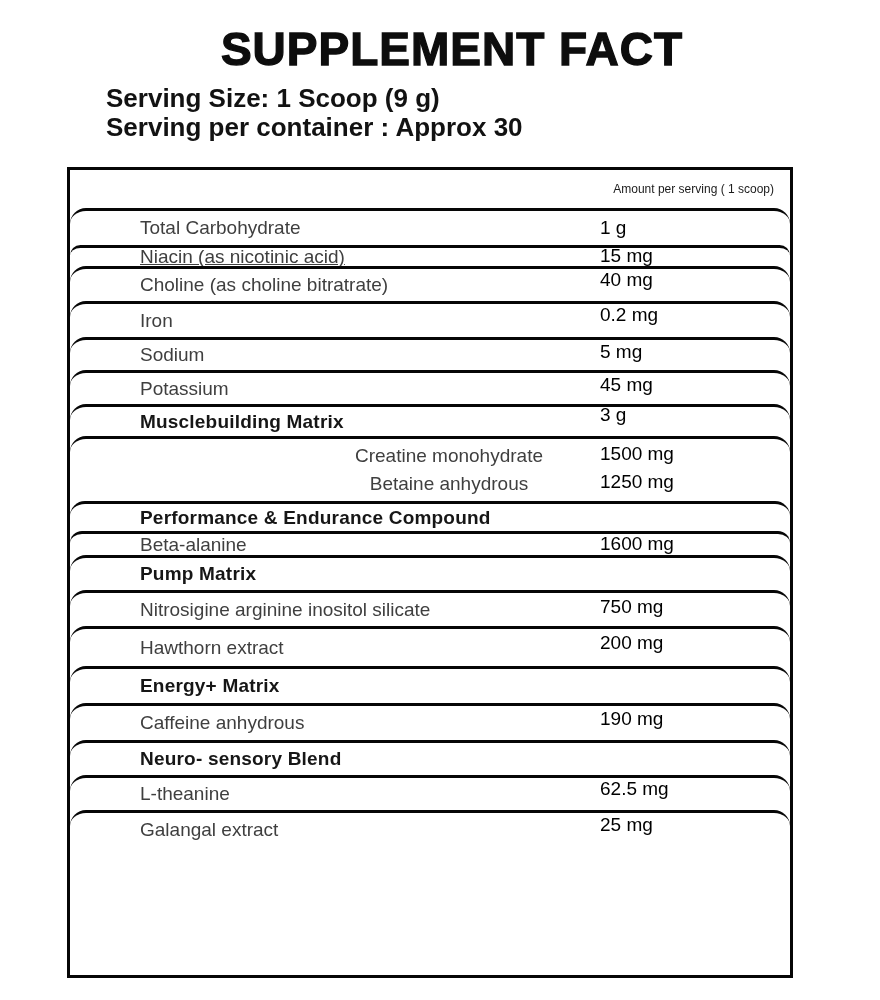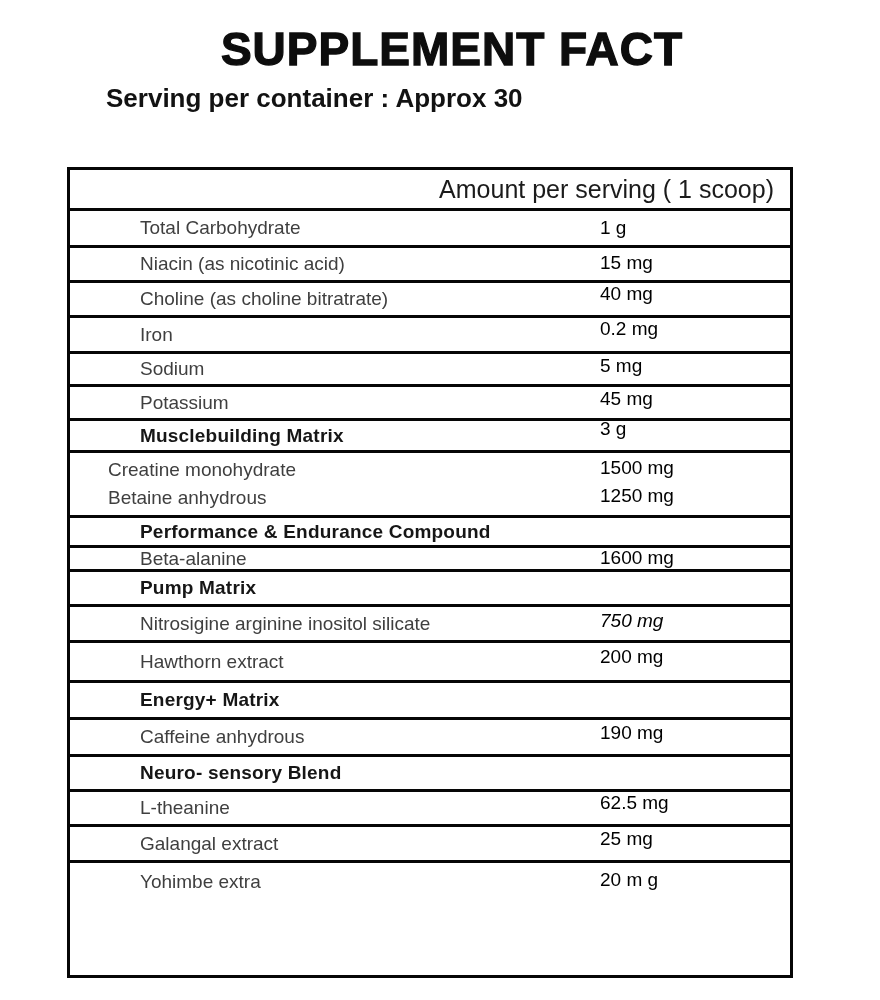--- a/index.html
+++ b/index.html
@@ -36,31 +36,32 @@
     background: #ffffff;
     display: flex;
     flex-direction: column;
   }
   .header-row {
     height: 38px;
     display: flex;
     align-items: center;
     justify-content: flex-end;
     padding-right: 16px;
-    font-size: 25px;
+    font-size: 12px;
     color: #1b1b1b;
   }
   .row {
     position: relative;
     border-top: 3px solid #060606;
     display: flex;
     align-items: center;
     padding-left: 70px;
     font-size: 19px;
     color: #3f3f3f;
+    border-radius: 16px;
   }
   .row .label { white-space: nowrap; }
   .row .amount {
     position: absolute;
     left: 530px;
     white-space: nowrap;
     color: #000000;
   }
   .row.bold { color: #161616; }
   .row.bold .label { font-weight: bold; letter-spacing: 0.2px; }
@@ -70,40 +71,42 @@
     align-items: stretch;
     justify-content: center;
     padding-left: 0;
   }
   .row.double .subline {
     position: relative;
     display: flex;
     align-items: center;
     height: 28px;
     padding-left: 38px;
+    justify-content: center;
   }
   .row.double .amount { transform: translateY(-2px); }
 </style>
 </head>
 <body>
 
 <div class="page-title">SUPPLEMENT FACT</div>
 
 <div class="serving-block">
+  <div>Serving Size: 1 Scoop (9 g)</div>
   <div>Serving per container : Approx 30</div>
 </div>
 
 <div class="facts-table">
   <div class="header-row">Amount per serving ( 1 scoop)</div>
   <div id="rows">
       <div class="row" style="height: 37px;">
     <span class="label">Total Carbohydrate</span>
     <span class="amount">1 g</span>
   </div>
-      <div class="row" style="height: 35px;">
+      <div class="row" style="height: 21px; text-decoration: underline;">
     <span class="label">Niacin (as nicotinic acid)</span>
     <span class="amount" style="transform: translateY(-1px);">15 mg</span>
   </div>
       <div class="row" style="height: 35px;">
     <span class="label">Choline (as choline bitratrate)</span>
     <span class="amount" style="transform: translateY(-5px);">40 mg</span>
   </div>
       <div class="row" style="height: 36px; text-align: center;">
     <span class="label">Iron</span>
     <span class="amount" style="transform: translateY(-6px);">0.2 mg</span>
@@ -137,21 +140,21 @@
       <div class="row" style="height: 24px;">
     <span class="label">Beta-alanine</span>
     <span class="amount" style="transform: translateY(-1px);">1600 mg</span>
   </div>
       <div class="row bold" style="height: 35px;">
     <span class="label">Pump Matrix</span>
 
   </div>
       <div class="row" style="height: 36px; text-align: center;">
     <span class="label">Nitrosigine arginine inositol silicate</span>
-    <span class="amount" style="transform: translateY(-3px); font-style: italic;">750 mg</span>
+    <span class="amount" style="transform: translateY(-3px);">750 mg</span>
   </div>
       <div class="row" style="height: 40px;">
     <span class="label">Hawthorn extract</span>
     <span class="amount" style="transform: translateY(-5px);">200 mg</span>
   </div>
       <div class="row bold" style="height: 37px;">
     <span class="label">Energy+ Matrix</span>
 
   </div>
       <div class="row" style="height: 37px;">
@@ -163,18 +166,14 @@
 
   </div>
       <div class="row" style="height: 35px;">
     <span class="label">L-theanine</span>
     <span class="amount" style="transform: translateY(-5px);">62.5 mg</span>
   </div>
       <div class="row" style="height: 36px;">
     <span class="label">Galangal extract</span>
     <span class="amount" style="transform: translateY(-5px);">25 mg</span>
   </div>
-      <div class="row top-align" style="height: 47px;">
-    <span class="label">Yohimbe extra</span>
-    <span class="amount" style="transform: translateY(-2px);">20 m g</span>
-  </div>
     </div>
 </div>
 
 </body></html>

